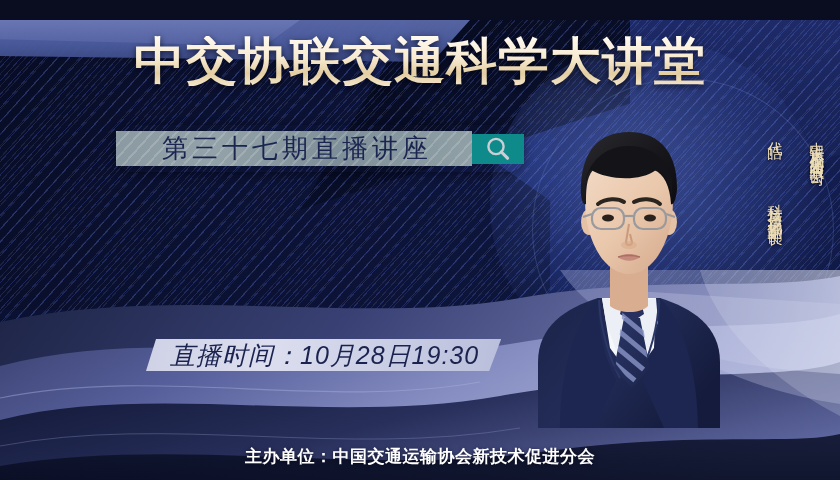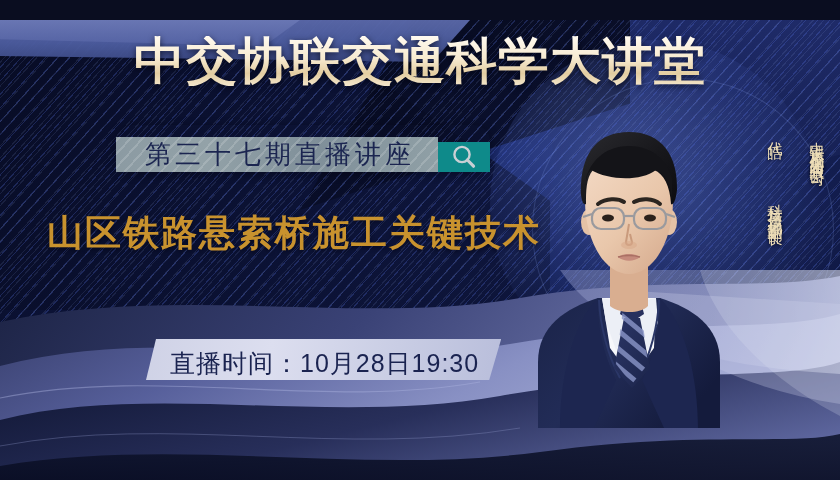--- a/index.html
+++ b/index.html
@@ -142,23 +142,23 @@
     -webkit-text-fill-color: transparent;
     text-shadow: 0 0 1px rgba(0,0,0,0.0);
     filter: drop-shadow(0 2px 3px rgba(0,0,10,0.65));
     transform: scaleX(1.02);
   }
 
   
   .subtitle-bar {
     position: absolute;
     left: 116px; top: 105px;
-    width: 374px; height: 47px;
+    width: 408px; height: 47px;
     display: flex;
-    align-items: flex-end;
+    align-items: center;
     box-shadow: 0 2px 10px rgba(0,0,12,0.45);
     border-radius: 16px;
   }
   .subtitle-left {
     position: relative;
     flex: 1;
     display: flex;
     align-items: center;
     justify-content: center;
     background: linear-gradient(100deg, #8b9aa2 0%, #93a2a8 28%, #7f8f99 62%, #90a0a6 100%);
@@ -207,27 +207,28 @@
     letter-spacing: 2px;
     font-family: "DejaVu Sans", "Liberation Sans", sans-serif;
     text-shadow: 0 2px 4px rgba(0,0,15,0.55);
   }
   .lecture-title .ln { display: block; }
 
   
   .time-pill {
     position: absolute;
     left: 146px; top: 319px;
-    height: 41px;
+    height: 32px;
     padding: 0 22px 0 24px;
     display: flex;
-    align-items: flex-end;
+    align-items: flex-start;
     background: linear-gradient(100deg, #cfd2e6 0%, #dcdeef 35%, #c9cde4 70%, #b9bedb 100%);
     clip-path: polygon(10px 0, 100% 0, calc(100% - 12px) 100%, 0 100%);
     box-shadow: 0 3px 10px rgba(0,0,15,0.5);
+    font-style: italic;
   }
   .time-pill-text {
     color: #1a2350;
     font-size: 25px;
     font-weight: 500;
     letter-spacing: 1px;
     white-space: nowrap;
   }
 
   
@@ -337,21 +338,20 @@
       <span>
         <svg width="30" height="30" viewBox="0 0 30 30" aria-hidden="true">
           <circle cx="13" cy="12.5" r="7.6" fill="none" stroke="#c9cfd4" stroke-width="2.4"></circle>
           <line x1="18.4" y1="18" x2="24.5" y2="24.2" stroke="#c9cfd4" stroke-width="3.2" stroke-linecap="round"></line>
         </svg>
       </span>
     </div>
   </div>
 
   <div class="lecture-title">
-    <span class="ln">山区铁路悬索桥施工关键技术</span>
   </div>
 
   <div class="time-pill">
     <span class="time-pill-text">直播时间：10月28日19:30</span>
   </div>
 
   <div class="portrait">
     <svg width="186" height="316" viewBox="0 0 186 316" aria-hidden="true">
       <defs>
         <linearGradient id="suit" x1="0" y1="0" x2="1" y2="0.6">
@@ -431,15 +431,16 @@
       <path d="M82,145 C88,141 98,141 104,145 C98,150 88,150 82,145 Z" fill="#c58a7c"></path>
       <path d="M82,145 C88,143 98,143 104,145" stroke="#a96f63" stroke-width="1.4" fill="none"></path>
     </svg>
   </div>
 
   <div class="vtext vtext-org">中铁大桥局集团有限公司</div>
   <div class="vtext vtext-name">代皓</div>
   <div class="vtext vtext-role">科技与信息化部副部长</div>
 
   <div class="footer">
+    <span>主办单位：中国交通运输协会新技术促进分会</span>
   </div>
 
 </div>
 
 </body></html>

